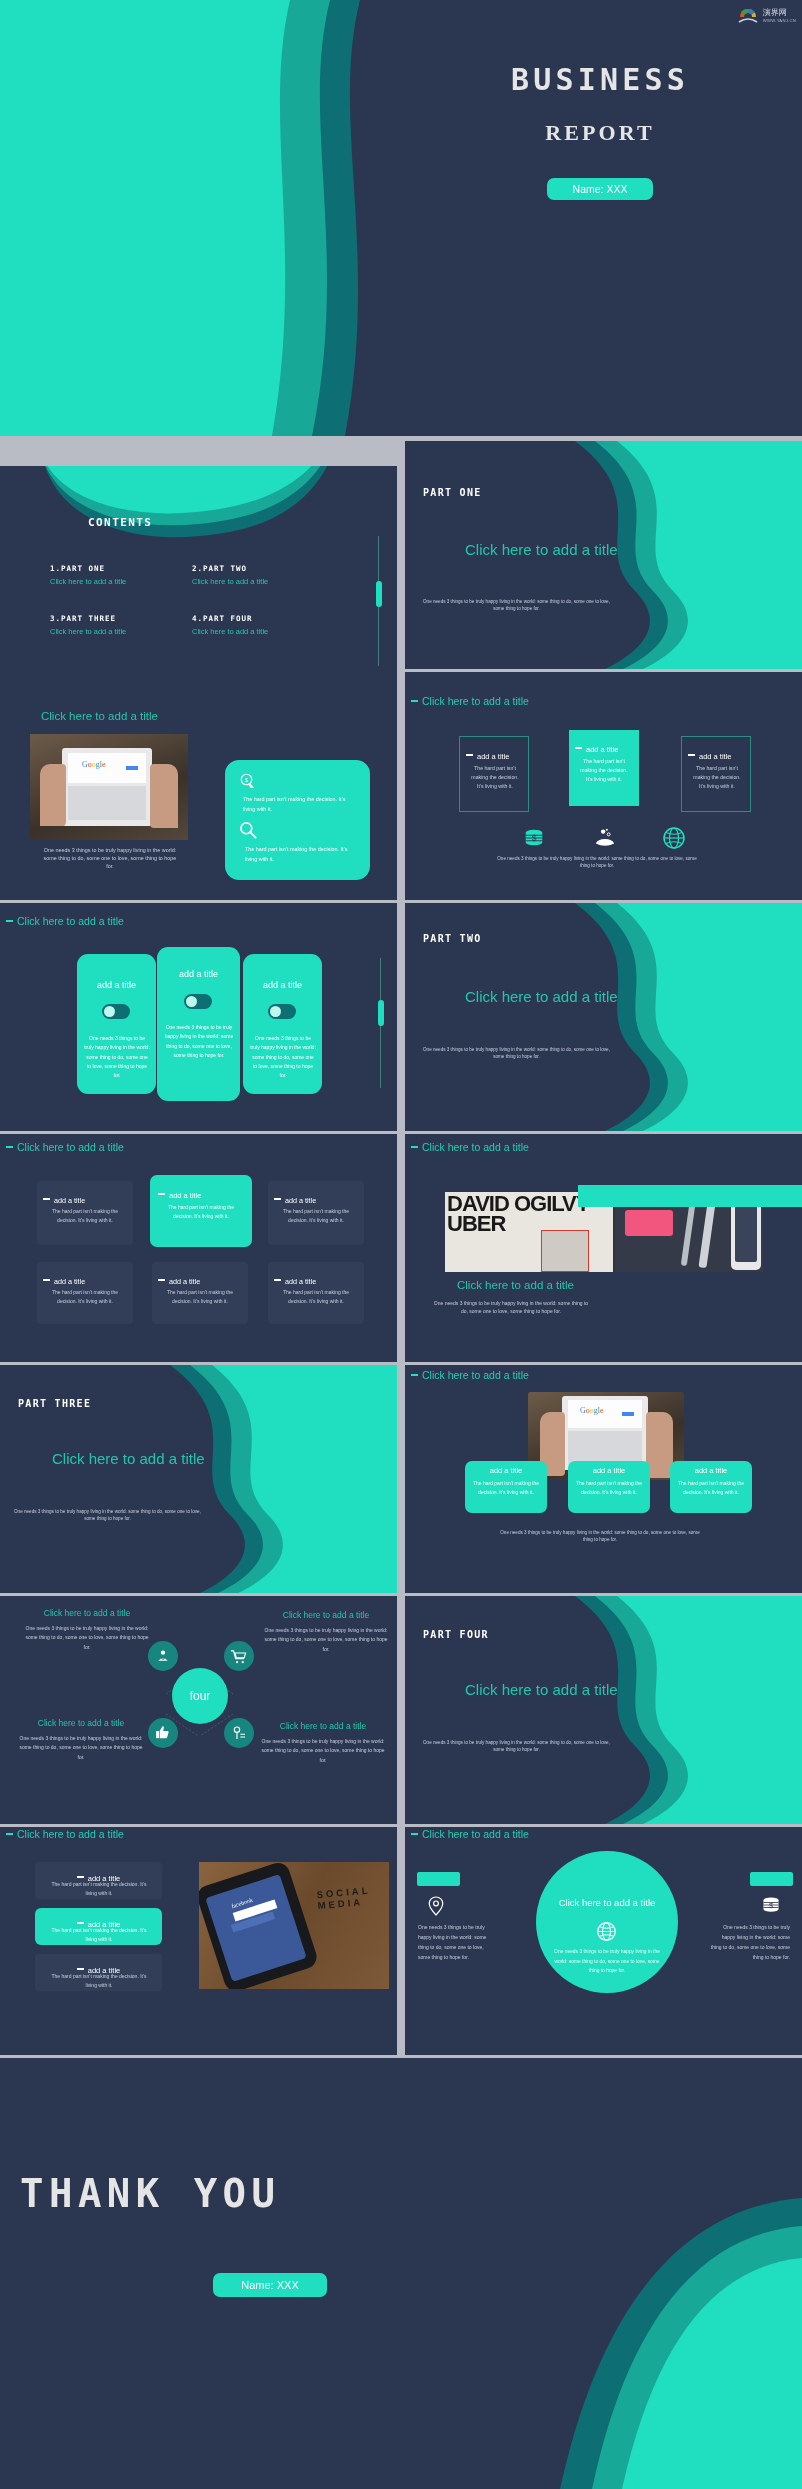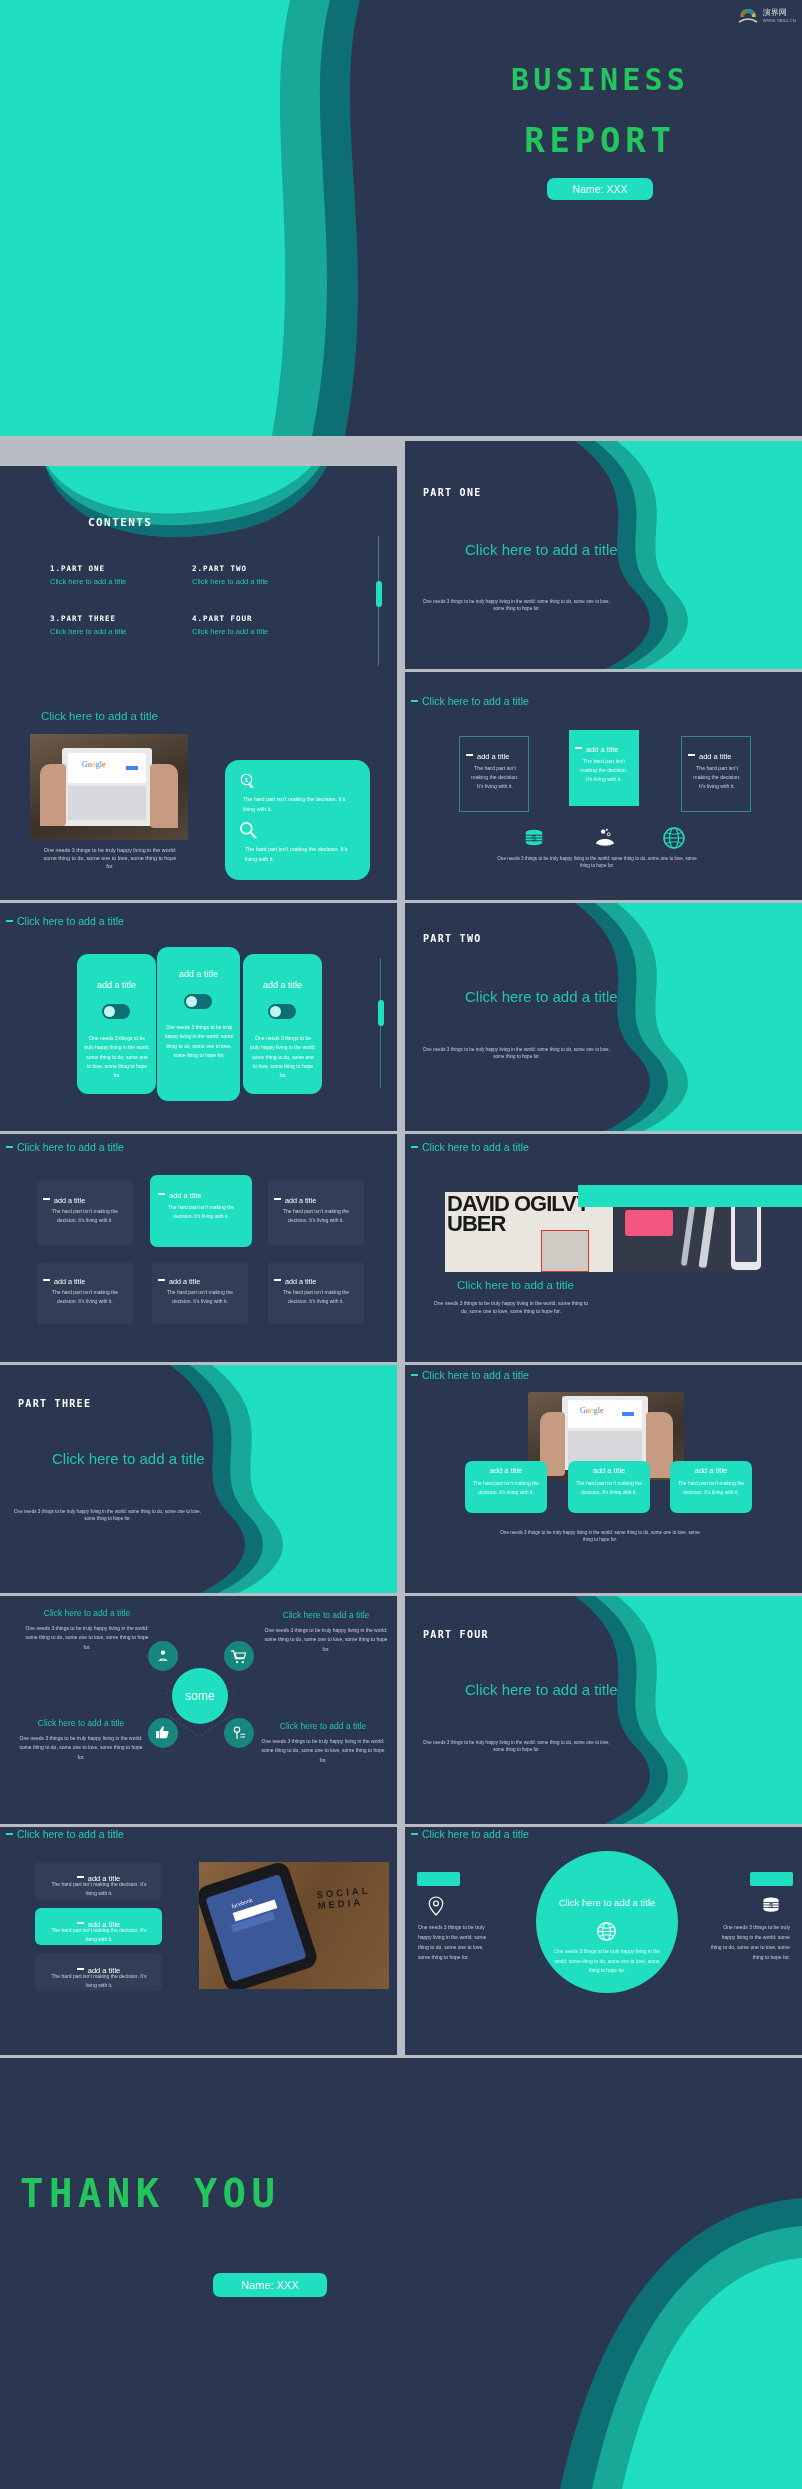--- a/index.html
+++ b/index.html
@@ -9,21 +9,21 @@
   
   .slide{position:absolute;background:#2b3750;overflow:hidden;}
   .s-full{width:802px;height:436px;left:0;}
   .s-half{width:397px;height:228px;}
   .col-l{left:0;}
   .col-r{left:405px;}
 
   
   .hero-title{
     font-family:"DejaVu Sans Mono",monospace;
-    font-weight:bold;color:#22c55e;letter-spacing:.14em;
+    font-weight:bold;color:#e5e5e5;letter-spacing:.14em;
     text-transform:uppercase;line-height:1.35;text-align:center;
   }
   .sec-head{
     font-family:"DejaVu Sans Mono",monospace;font-weight:bold;
     color:#ffffff;letter-spacing:.13em;text-transform:uppercase;
   }
   .tealtitle{color:#22c7ab;font-weight:normal;}
   .slidehead{color:#25cdb0;font-size:7.4px;}
   .bodytxt{color:#c9d0dd;line-height:1.5;}
 
@@ -61,21 +61,21 @@
 <div id="page">
 
   <div class="slide s-full" style="top:0;">
     <svg width="802" height="436" viewBox="0 0 802 436" style="position:absolute;left:0;top:0;">
       <rect width="802" height="436" fill="#2b3750"></rect>
       <path d="M0,0 L360,0 C330,120 380,250 345,436 L0,436 Z" fill="#0d6e73"></path>
       <path d="M0,0 L330,0 C300,120 350,250 312,436 L0,436 Z" fill="#18a898"></path>
       <path d="M0,0 L290,0 C262,120 305,250 272,436 L0,436 Z" fill="#1fdfc0"></path>
     </svg>
     <div class="hero-title" style="position:absolute;left:400px;top:60px;width:400px;font-size:30px;">Business</div>
-    <div class="hero-title" style="position:absolute;left:400px;top:118px;width:400px;font-size:34px;">report</div>
+    <div class="hero-title" style="position:absolute;left:400px;top:118px;width:400px;font-size:22px;font-family:Liberation Serif, serif;">report</div>
     <div style="position:absolute;left:400px;top:178px;width:400px;text-align:center;">
       <span class="pill" style="padding:5px 26px;font-size:10.5px;">Name: XXX</span>
     </div>
     <div id="wm">
       <svg width="22" height="20" viewBox="0 0 22 20">
         <path d="M11 3 A8 8 0 0 1 19 11 L15 11 A4 4 0 0 0 11 7 Z" fill="#e8bb2f"></path>
         <path d="M11 3 A8 8 0 0 0 3 11 L7 11 A4 4 0 0 1 11 7 Z" fill="#e0582c"></path>
         <path d="M4 6 A8 8 0 0 1 11 3 L11 7 A4 4 0 0 0 7.5 9 Z" fill="#4c9f3e" opacity=".95"></path>
         <path d="M18 6 A8 8 0 0 0 11 3 L11 7 A4 4 0 0 1 14.5 9 Z" fill="#2e7fc1" opacity=".95"></path>
         <path d="M2 16 Q11 10 20 16" stroke="#d8dce4" stroke-width="1.6" fill="none"></path>
@@ -344,21 +344,21 @@
 
   <div class="slide s-half col-l" style="top:1596px;">
     <svg width="397" height="228" style="position:absolute;left:0;top:0;">
       <line x1="166" y1="98" x2="198" y2="75" stroke="#47617d" stroke-width="0.8" stroke-dasharray="2 2"></line>
       <line x1="233" y1="98" x2="200" y2="75" stroke="#47617d" stroke-width="0.8" stroke-dasharray="2 2"></line>
       <line x1="166" y1="118" x2="198" y2="140" stroke="#47617d" stroke-width="0.8" stroke-dasharray="2 2"></line>
       <line x1="233" y1="118" x2="200" y2="140" stroke="#47617d" stroke-width="0.8" stroke-dasharray="2 2"></line>
     </svg>
 
     <div style="position:absolute;left:172px;top:72px;width:56px;height:56px;border-radius:50%;background:#1fdfc0;">
-      <div style="line-height:56px;text-align:center;color:#ffffff;font-size:12px;">some</div>
+      <div style="line-height:56px;text-align:center;color:#ffffff;font-size:12px;">four</div>
     </div>
 
     <div style="position:absolute;left:148px;top:45px;width:30px;height:30px;border-radius:50%;background:#17867f;">
       <svg width="16" height="16" viewBox="0 0 24 24" style="position:absolute;left:7px;top:7px;">
         <circle cx="12" cy="7" r="3.2" fill="#fff"></circle>
         <path d="M5 19 q7 -7 14 0 Z" fill="#fff"></path>
         <circle cx="12" cy="15" r="2.2" fill="none" stroke="#17867f" stroke-width="1.2"></circle>
       </svg>
     </div>
     <div style="position:absolute;left:224px;top:45px;width:30px;height:30px;border-radius:50%;background:#17867f;">

